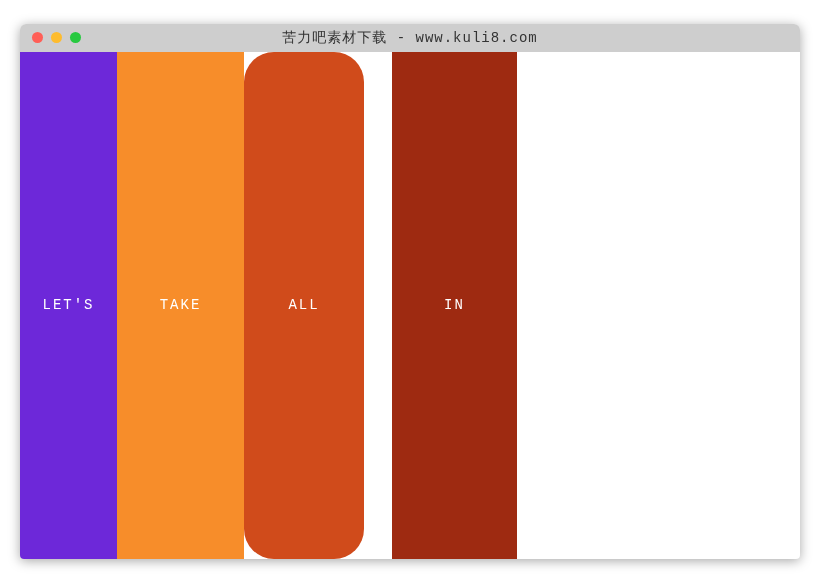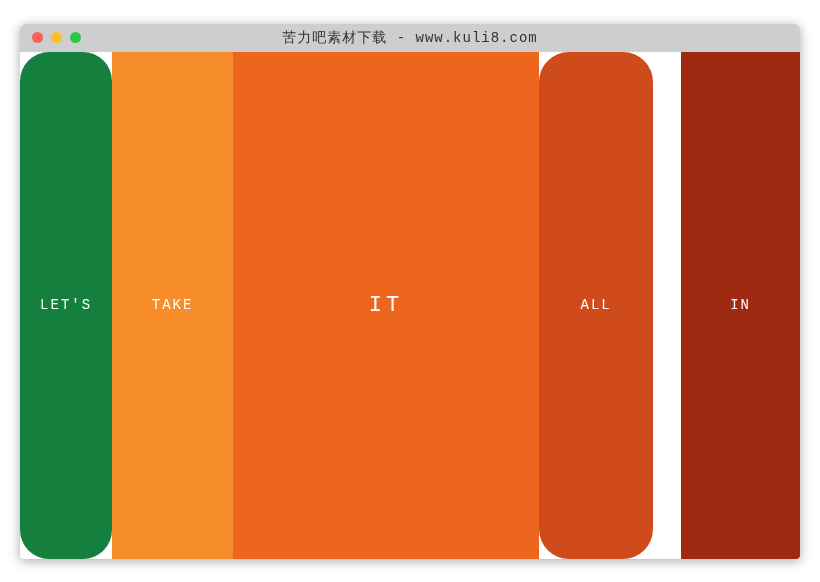--- a/index.html
+++ b/index.html
@@ -81,28 +81,25 @@
 <div class="window">
   <div class="titlebar">
     <div class="traffic-lights">
       <div class="tl tl-close"></div>
       <div class="tl tl-min"></div>
       <div class="tl tl-max"></div>
     </div>
     <div class="title-text">苦力吧素材下载 - www.kuli8.com</div>
   </div>
   <div class="content">
-    <div class="panel" style="background:#15803d;width:97px;border-radius:29px;">
+    <div class="panel" style="background:#6d28d9;width:97px;">
       <span class="panel-label">LET'S</span>
     </div>
     <div class="panel" style="background:#f78d2a;width:127px;">
       <span class="panel-label">TAKE</span>
-    </div>
-    <div class="panel" style="background:#ec671d;width:322px;">
-      <span class="panel-label big">IT</span>
     </div>
     <div class="panel" style="background:#d04b1b;width:120px;border-radius:30px;">
       <span class="panel-label">ALL</span>
     </div>
     <div class="panel" style="background:#9e2a11;width:125px;margin-left:28px;">
       <span class="panel-label">IN</span>
     </div>
   </div>
 </div>
 

